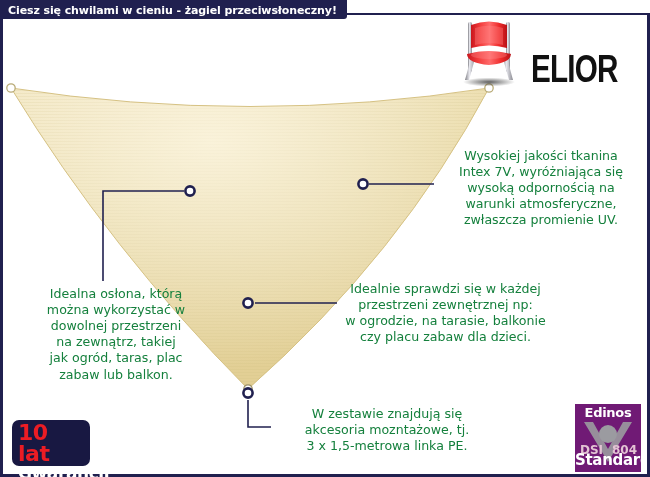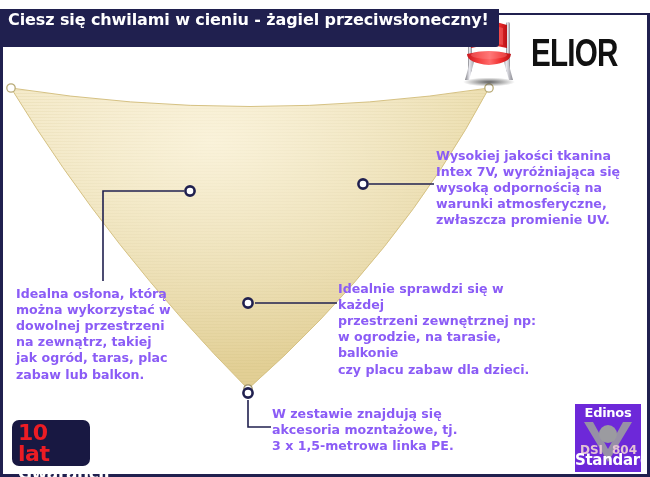--- a/index.html
+++ b/index.html
@@ -28,43 +28,43 @@
     border-right: 3px solid #20204f;
     border-bottom: 3px solid #20204f;
     border-top: 2px solid #20204f;
     background: #ffffff;
   }
 
   
   .banner {
     position: absolute;
     left: 0px;
-    top: 9px;
-    height: 38px;
+    top: 0px;
+    height: 19px;
     padding: 0 10px 0 8px;
     background: #20204f;
     color: #ffffff;
     font-weight: bold;
-    font-size: 16px;
+    font-size: 11px;
     line-height: 21px;
     white-space: nowrap;
     border-radius: 0 0 3px 0;
     letter-spacing: -0.1px;
     z-index: 40;
   }
 
   
   .brand {
     position: absolute;
     right: 14px;
     top: 18px;
     width: 190px;
     height: 70px;
     display: flex;
-    align-items: center;
+    align-items: flex-end;
     justify-content: flex-end;
     gap: 6px;
     z-index: 30;
   }
   .brand-chair { width: 72px; height: 70px; display:block; }
   .brand-name {
     font-family: "Liberation Sans", sans-serif;
     font-weight: bold;
     font-size: 38px;
     letter-spacing: -1px;
@@ -82,26 +82,27 @@
     top: 0px;
     width: 650px;
     height: 477px;
     z-index: 10;
     pointer-events: none;
   }
 
   
   .callout {
     position: absolute;
-    color: #8b5cf6;
-    font-weight: bold;
+    color: #15803d;
+    font-weight: normal;
     font-size: 12.6px;
     line-height: 1.28;
     z-index: 25;
     white-space: pre-line;
+    text-align: center;
   }
   #callout-left   { left: 16px;  top: 286px; width: 200px; }
   #callout-fabric { left: 436px; top: 148px; width: 210px; }
   #callout-space  { left: 338px; top: 281px; width: 215px; }
   #callout-kit    { left: 272px; top: 406px; width: 230px; }
 
   
   .leaders { position: absolute; left:0; top:0; width:650px; height:477px; z-index: 20; pointer-events:none; }
 
   
@@ -132,21 +133,21 @@
     letter-spacing: -0.4px;
   }
 
   
   .edinos {
     position: absolute;
     right: 9px;
     top: 404px;
     width: 66px;
     height: 68px;
-    background: #6d28d9;
+    background: #701a75;
     z-index: 30;
     overflow: hidden;
   }
   .edinos-title {
     position: absolute;
     left: 0; right: 0; top: 1px;
     text-align: center;
     color: #ffffff;
     font-weight: bold;
     font-size: 13px;

